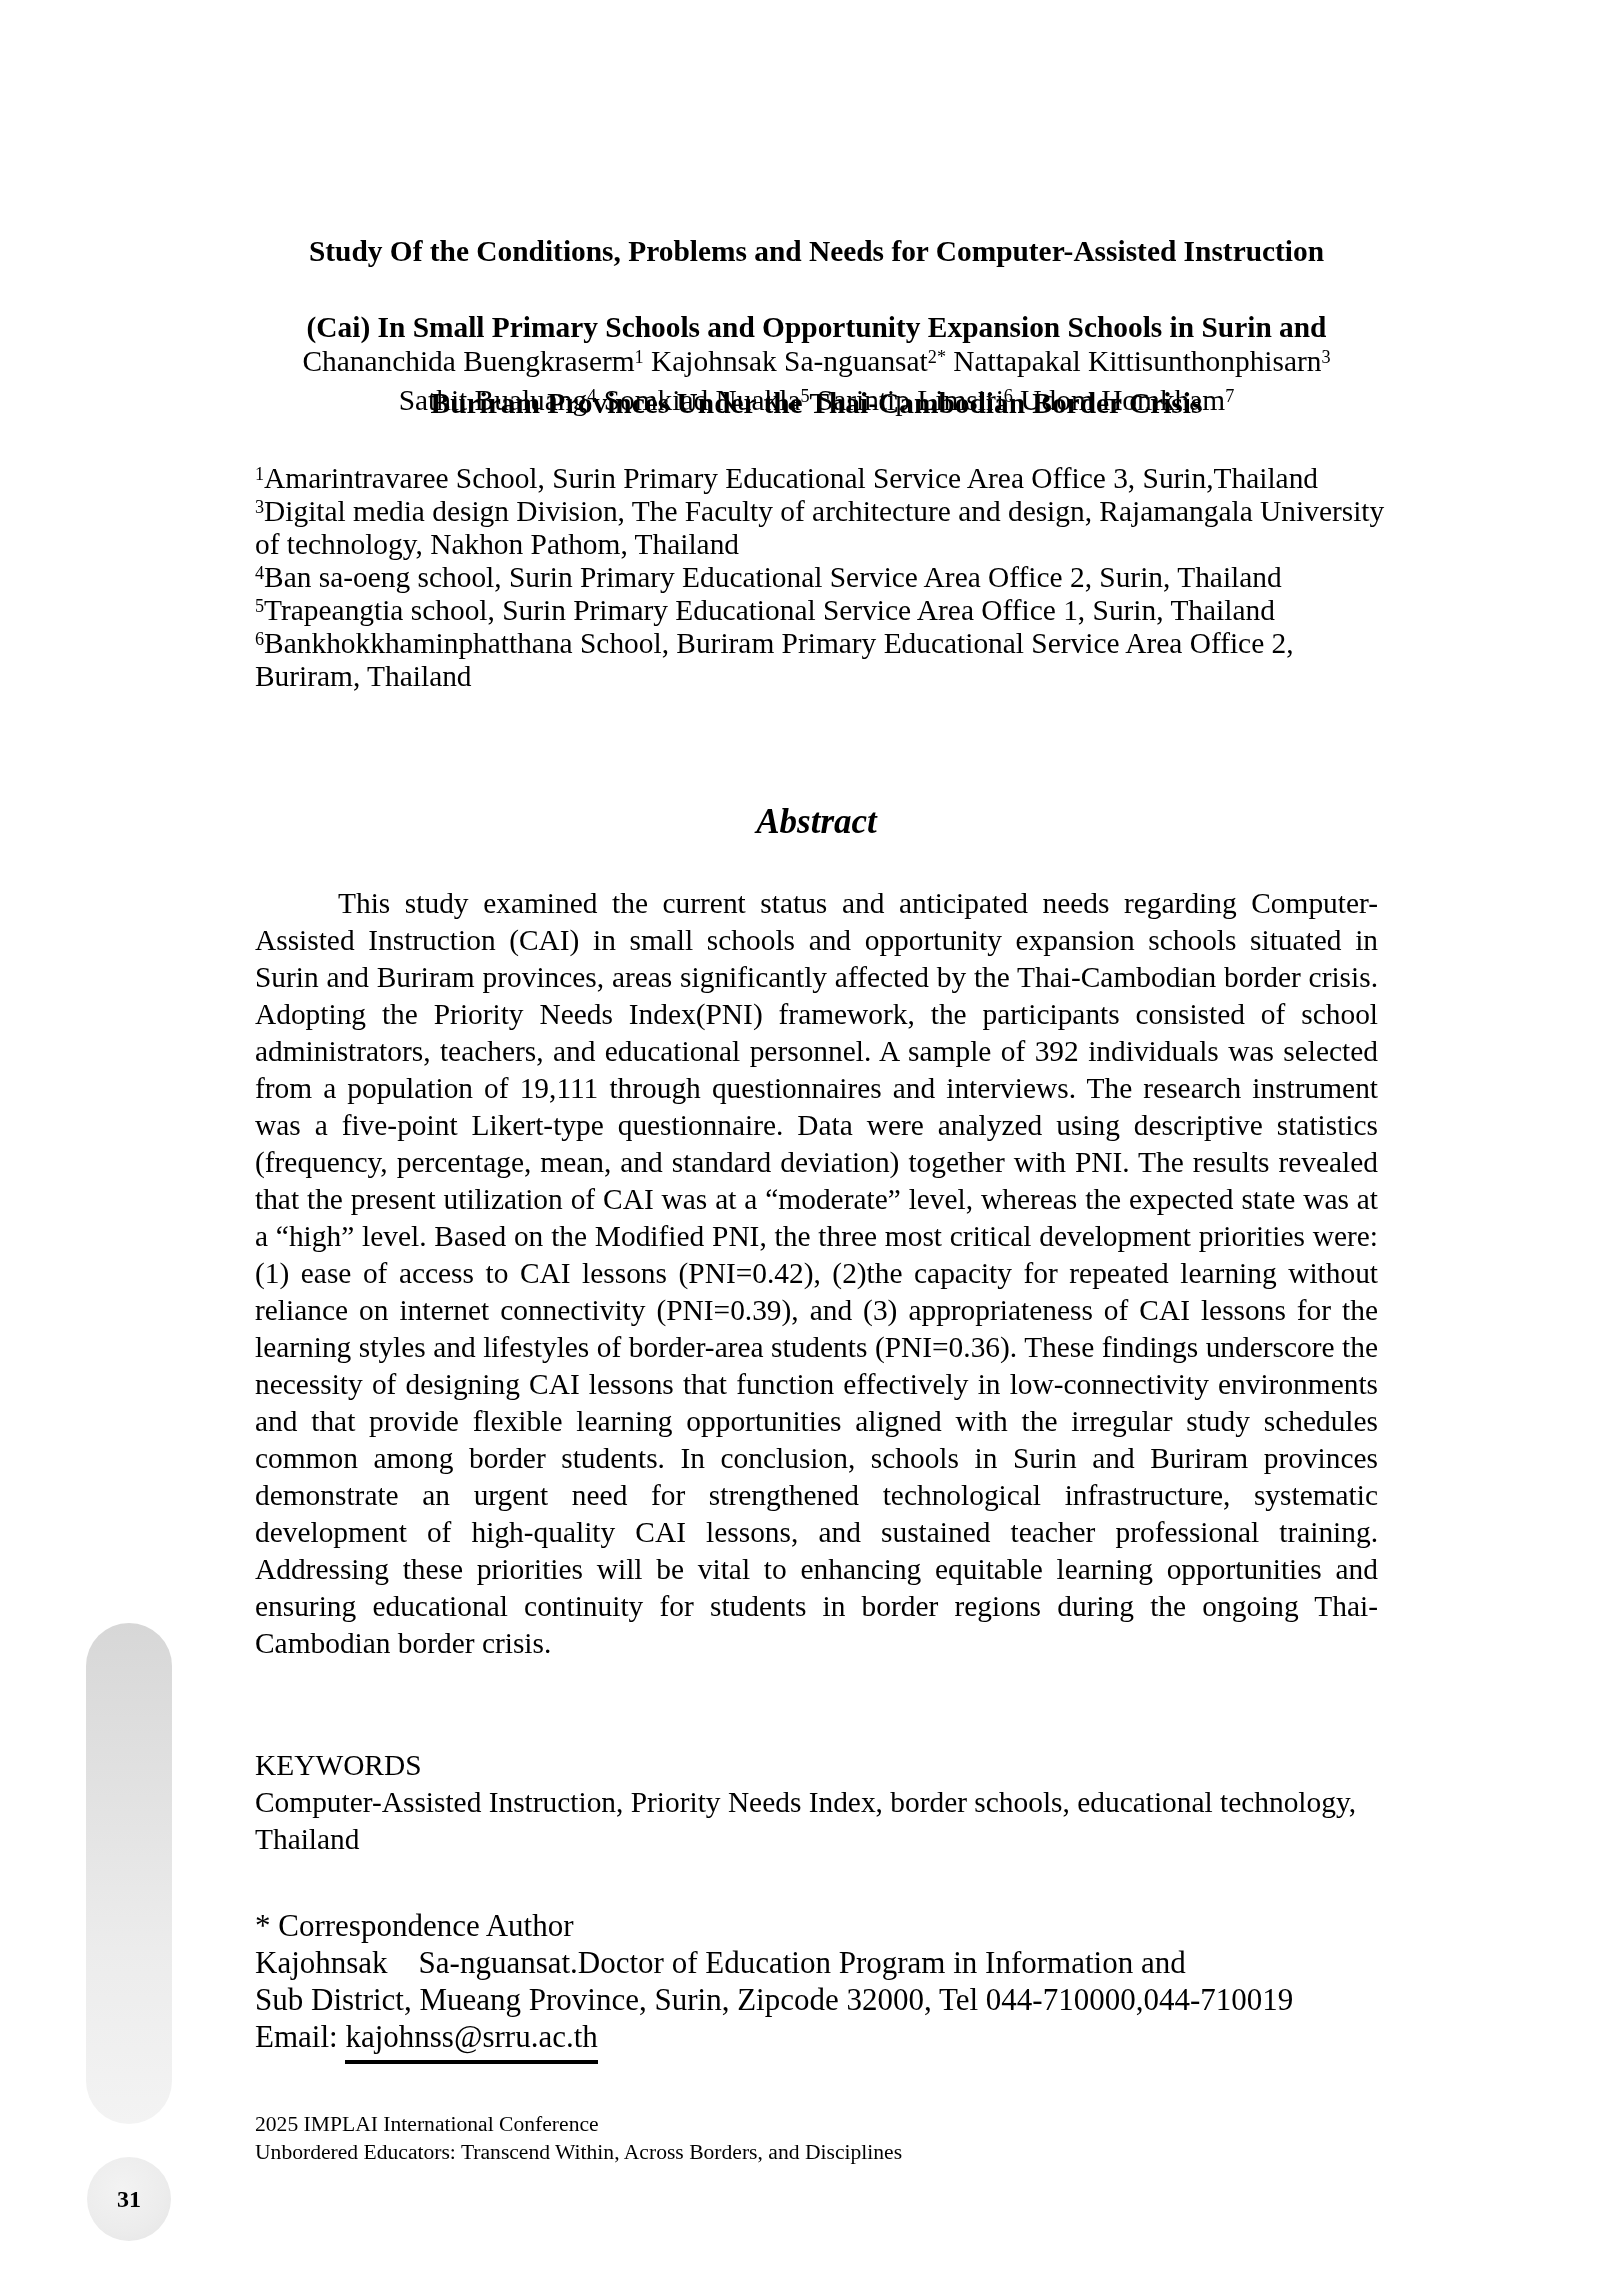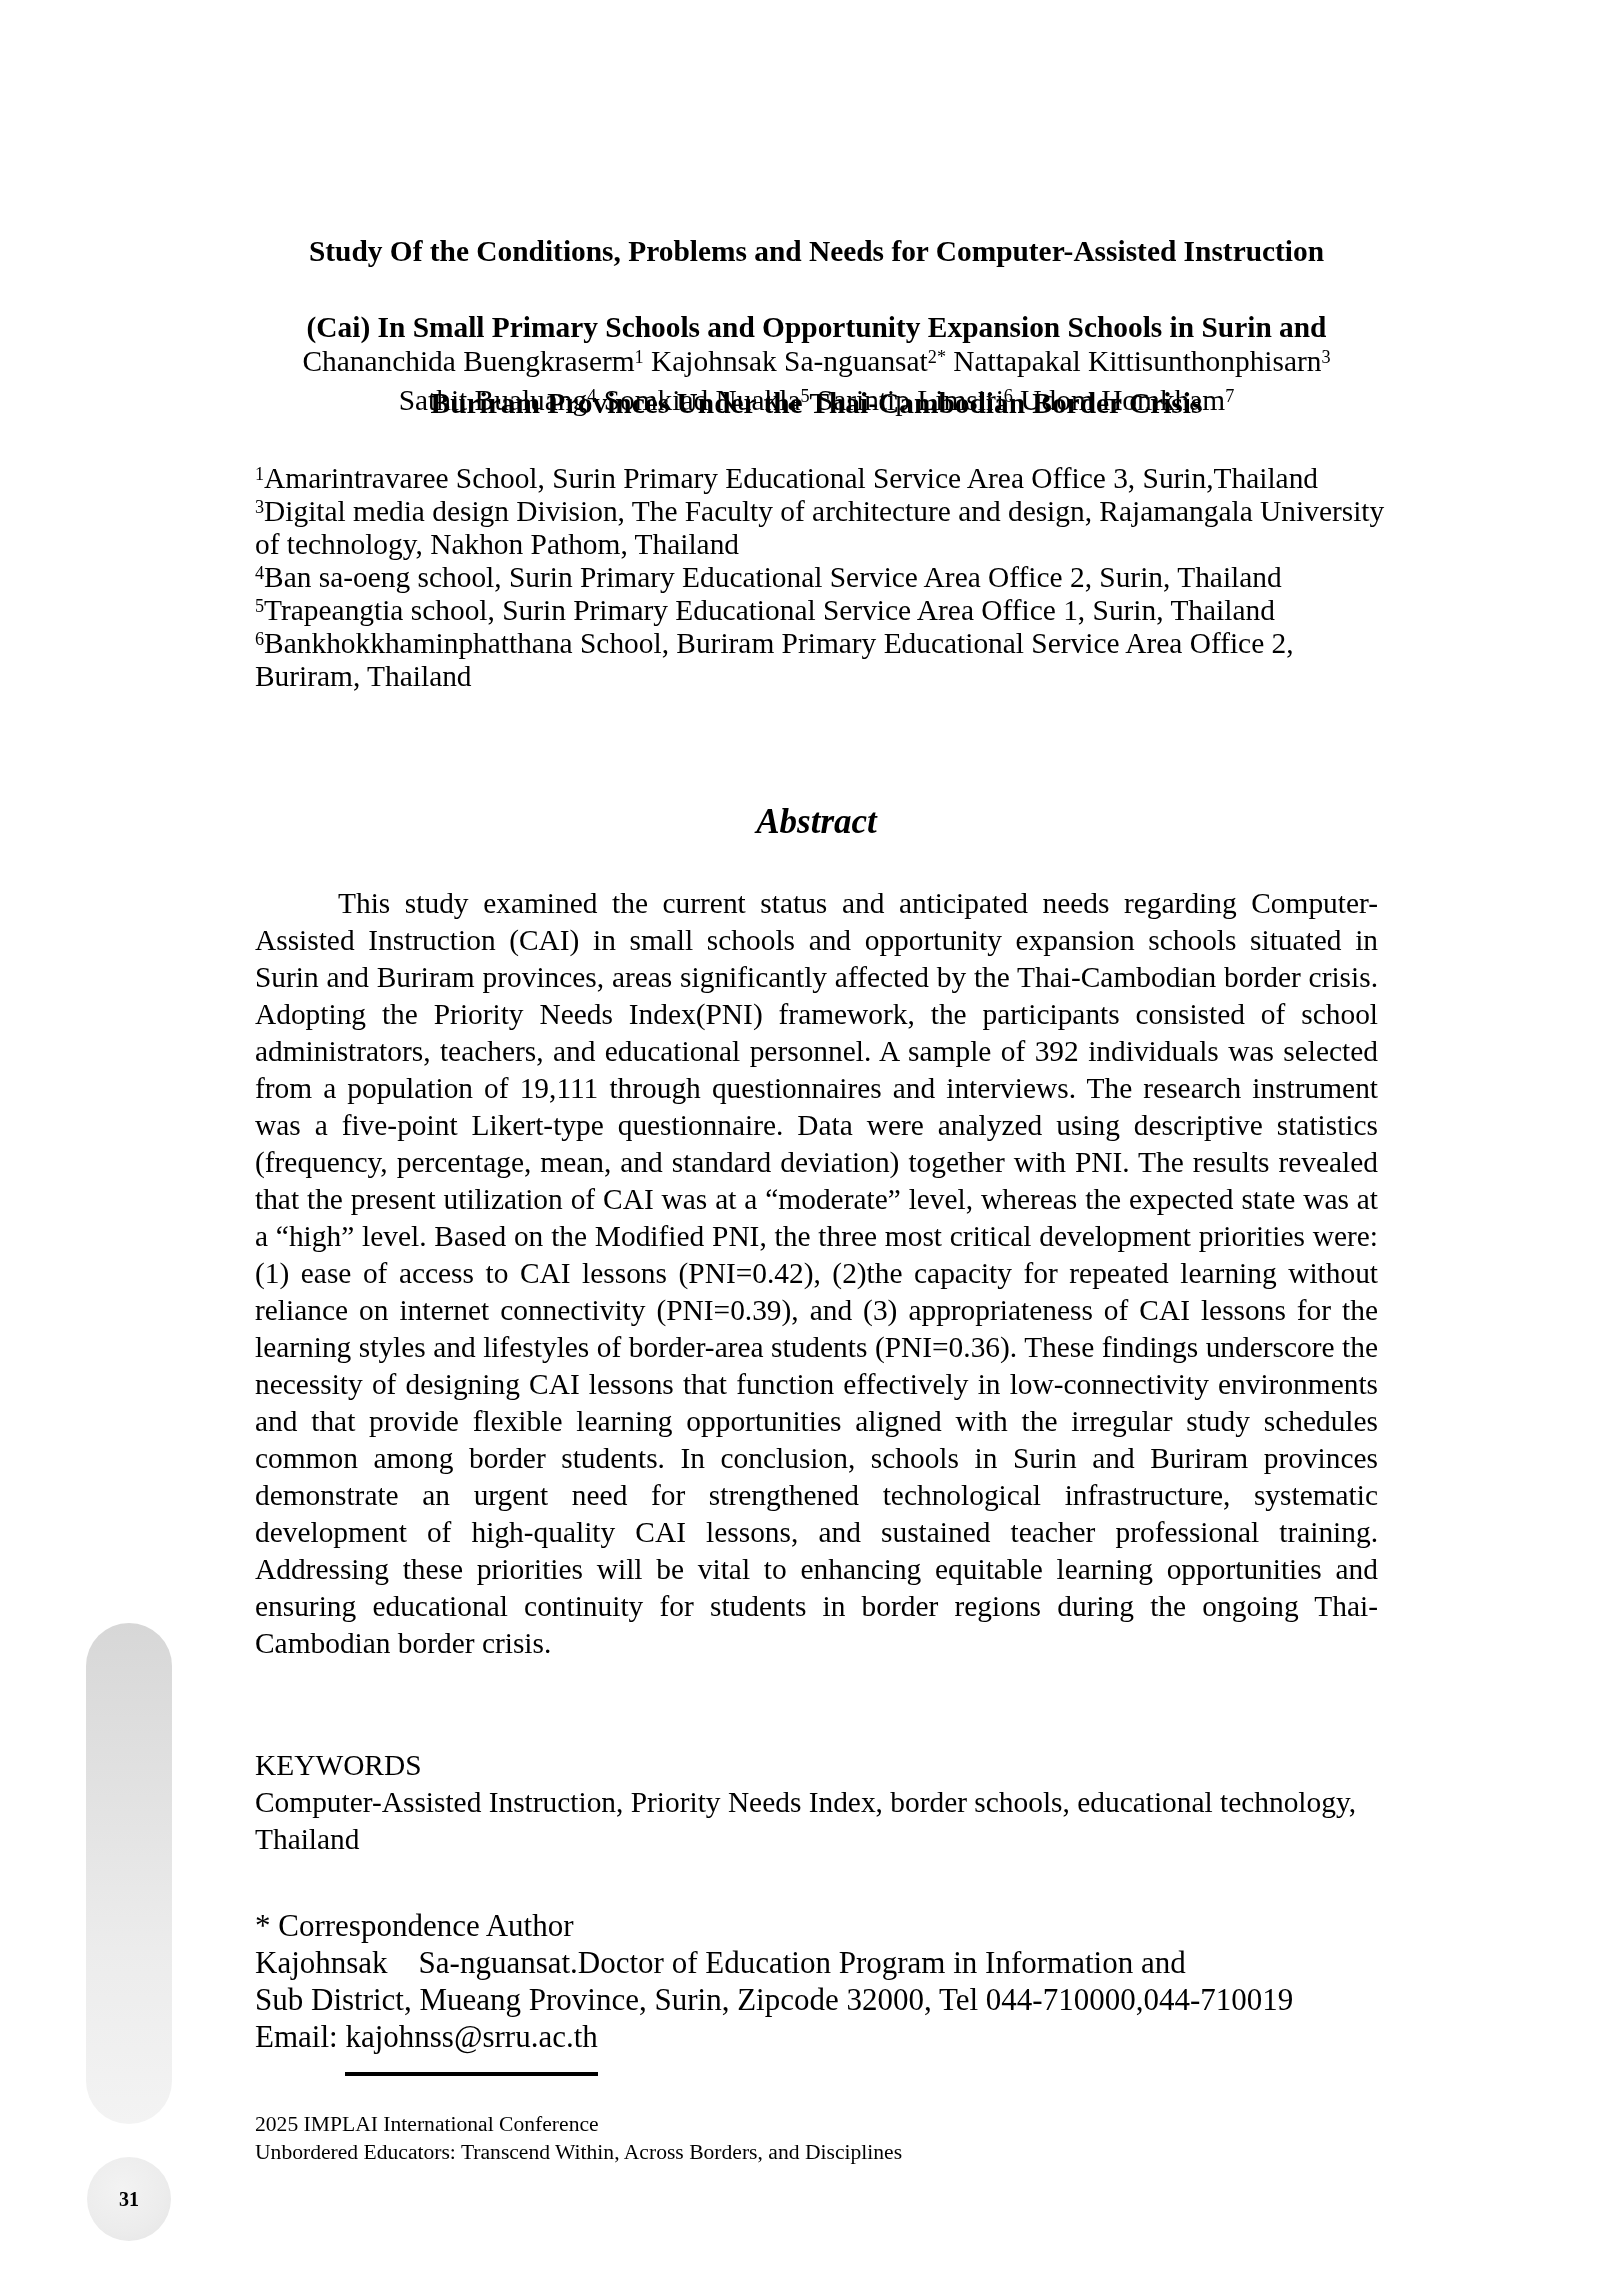--- a/index.html
+++ b/index.html
@@ -30,21 +30,21 @@
   .page-num-circle{
     position:absolute;
     left:87px; top:2157px;
     width:84px; height:84px;
     border-radius:50%;
     background:radial-gradient(circle at 42% 38%,#f3f3f3 0%,#ececec 60%,#e4e4e4 100%);
     display:flex; align-items:center; justify-content:center;
   }
   .page-num{
     font-weight:bold;
-    font-size:20px;
+    font-size:24px;
   }
   
   .col{position:absolute; left:255px; width:1123px;}
   .paper-title{
     top:194px;
     text-align:center;
     font-weight:bold;
     font-size:29.4px;
     line-height:37px;
   }
@@ -85,21 +85,21 @@
   }
   .correspondence{
     top:1907px;
     font-size:31px;
     line-height:37px;
   }
   .corr-line{white-space:pre;}
   .email-line{white-space:pre;}
   .email-link{
     border-bottom:4.6px solid #000000;
-    padding-bottom:18px;
+    padding-bottom:6px;
     margin-top:25px;
   }
   .footer{
     top:2111px;
     font-size:21.6px;
     line-height:27.5px;
   }
 </style>
 </head>
 <body>

